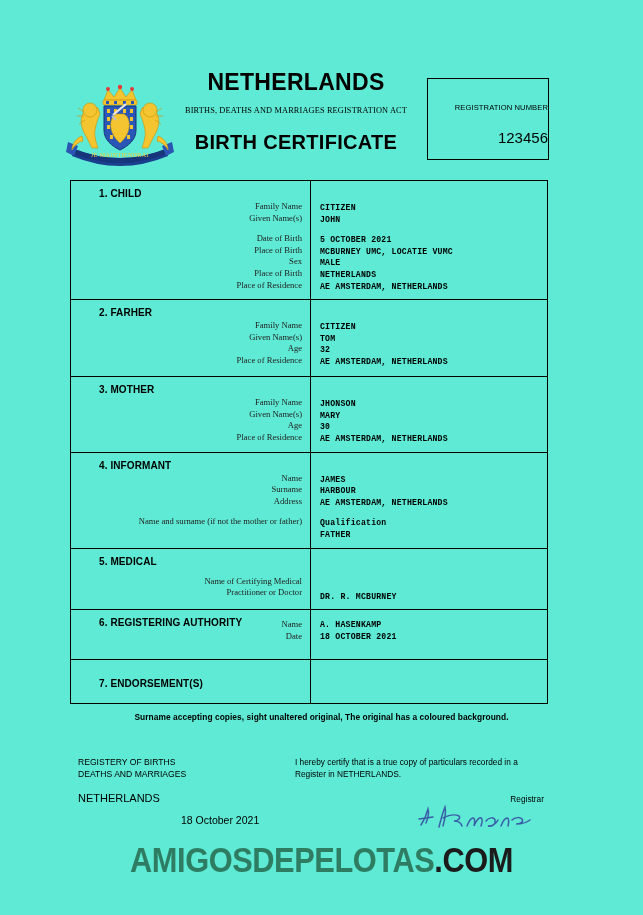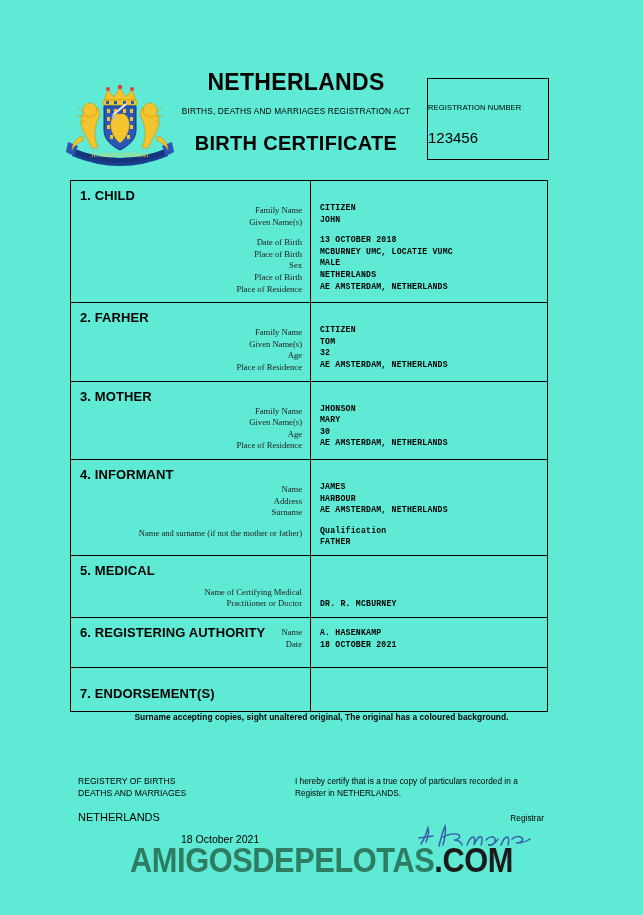--- a/index.html
+++ b/index.html
@@ -47,34 +47,35 @@
     font-weight: bold;
     letter-spacing: 0.3px;
     line-height: 28px;
     margin: 0;
   }
   .act-line {
     font-size: 8.3px;
     letter-spacing: 0.15px;
     margin-top: 10px;
     white-space: nowrap;
+    font-family: Liberation Serif, serif;
   }
   .cert-title {
     font-size: 20px;
     font-weight: bold;
     letter-spacing: 0.3px;
     margin-top: 16px;
   }
   .regbox {
     position: absolute;
     left: 427px; top: 18px;
     width: 120px;
     height: 80px;
     border: 1.4px solid #000;
-    text-align: left;
+    text-align: right;
   }
   .regbox-label {
     font-size: 7.6px;
     letter-spacing: 0.1px;
     margin-top: 24px;
   }
   .regbox-value {
     font-size: 15px;
     margin-top: 17px;
   }
@@ -100,24 +101,25 @@
     border-right: 1.4px solid #000;
     padding: 7px 8px 7px 9px;
     position: relative;
   }
   .col-right {
     flex: 1;
     box-sizing: border-box;
     padding: 7px 6px 7px 9px;
   }
   .sec-title {
-    font-size: 13px;
+    font-size: 10px;
     font-weight: bold;
     letter-spacing: 0.1px;
     margin-bottom: 2px;
+    margin-left: 19px;
   }
   .labels {
     text-align: right;
     font-size: 8.6px;
     line-height: 11.6px;
     color: #222;
     font-family: Liberation Serif, serif;
   }
   .labels .gap { height: 9px; }
   .values {
@@ -136,21 +138,21 @@
     position: absolute;
     left: 0; top: 712px;
     width: 643px;
     text-align: center;
     font-size: 8.4px;
     font-weight: bold;
     letter-spacing: 0.05px;
   }
   .footer {
     position: absolute;
-    left: 70px; top: 771px;
+    left: 70px; top: 752px;
     width: 478px;
     height: 80px;
   }
   .foot-left {
     position: absolute;
     left: 8px; top: 5px;
     width: 230px;
     font-size: 8.6px;
     line-height: 11.5px;
   }
@@ -296,21 +298,21 @@
           <div>Place of Birth</div>
           <div>Place of Residence</div>
         </div>
       </div>
       <div class="col-right">
         <div style="height:14px;"></div>
         <div class="values">
           <div>CITIZEN</div>
           <div>JOHN</div>
           <div class="gap"></div>
-          <div>13 OCTOBER 2018</div>
+          <div>5 OCTOBER 2021</div>
           <div>MCBURNEY UMC, LOCATIE VUMC</div>
           <div>MALE</div>
           <div>NETHERLANDS</div>
           <div>AE AMSTERDAM, NETHERLANDS</div>
         </div>
       </div>
     </div>
 
     <div class="section" style="min-height:77px;">
       <div class="col-left">
@@ -352,22 +354,22 @@
           <div>AE AMSTERDAM, NETHERLANDS</div>
         </div>
       </div>
     </div>
 
     <div class="section" style="min-height:93px;">
       <div class="col-left">
         <div class="sec-title">4. INFORMANT</div>
         <div class="labels">
           <div>Name</div>
+          <div>Surname</div>
           <div>Address</div>
-          <div>Surname</div>
           <div class="gap"></div>
           <div>Name and surname (if not the mother or father)</div>
         </div>
       </div>
       <div class="col-right">
         <div style="height:14px;"></div>
         <div class="values">
           <div>JAMES</div>
           <div>HARBOUR</div>
           <div>AE AMSTERDAM, NETHERLANDS</div>

